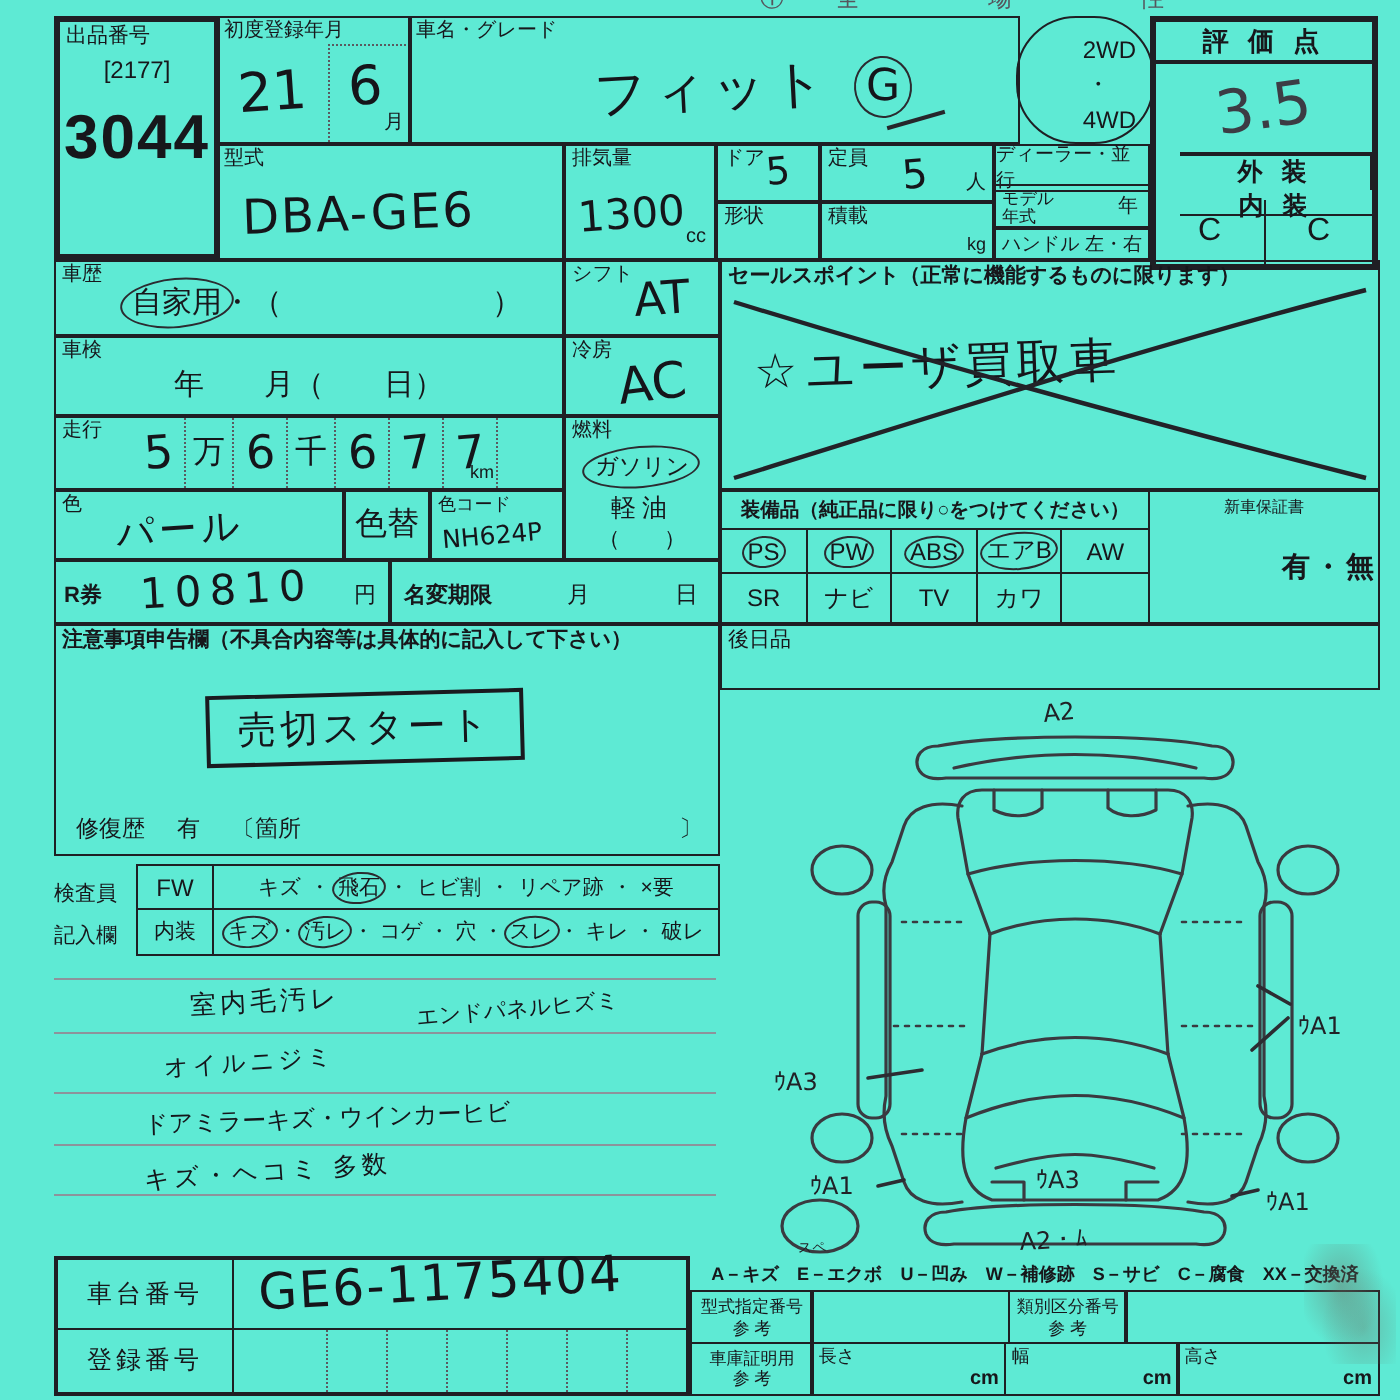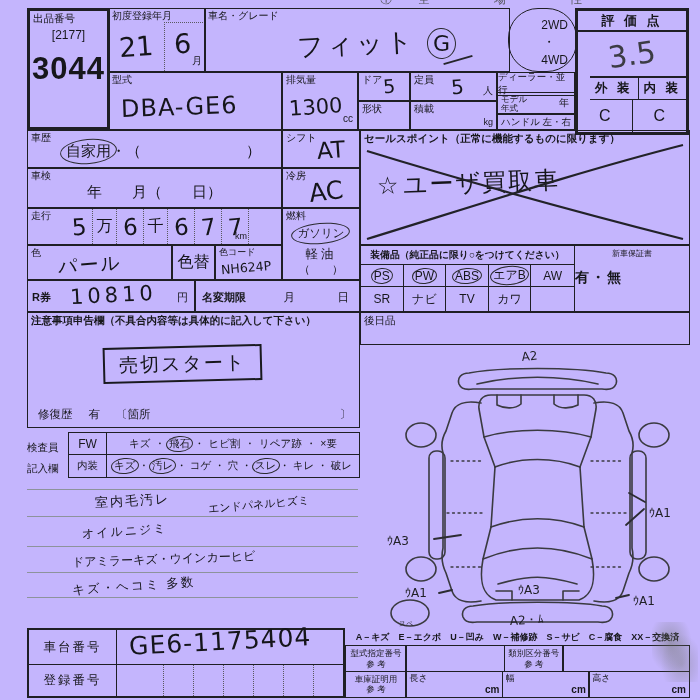--- a/index.html
+++ b/index.html
@@ -1,17 +1,17 @@
 <!DOCTYPE html>
 <html><head>
 <meta charset="utf-8">
 <style>
   html,body{margin:0;padding:0;}
   body{font-family:"Liberation Sans",sans-serif;background:#e8e6e1;}
-  .sheet{position:relative;width:700px;height:700px;background:#c4b5fd;overflow:hidden;color:#17171b;}
+  .sheet{position:relative;width:700px;height:700px;background:#5eead4;overflow:hidden;color:#17171b;}
   .b{position:absolute;box-sizing:border-box;border:1.6px solid #1f1f24;}
   .nb{position:absolute;box-sizing:border-box;}
   .thick{border-width:3px;}
   .lbl{position:absolute;top:1px;left:3px;font-size:10px;line-height:1.15;white-space:nowrap;color:#17171b;}
   .hw{font-family:"DejaVu Sans",sans-serif;color:#15151a;white-space:nowrap;}
   .c{display:flex;align-items:center;justify-content:center;}
   .ring{position:relative;display:inline-block;}
   .ring::after{content:"";position:absolute;left:-6px;right:-6px;top:-3px;bottom:-3px;border:1.7px solid #2b2b30;border-radius:50%;transform:rotate(-5deg);}
   .ring.sm::after{left:-3px;right:-3px;top:-1px;bottom:-1px;border-width:1.4px;}
   .rule{position:absolute;height:0;border-top:1.2px solid #8d939b;}
@@ -58,21 +58,21 @@
       <div style="padding-right:13px;">・</div>
       <div>4WD</div>
     </div>
   </div>
 
   <div class="b thick" style="left:575px;top:8px;width:114px;height:127px;">
     <div class="nb c" style="left:0;right:0;top:0;height:21px;border-bottom:2px solid #1f1f24;font-size:13px;font-weight:bold;letter-spacing:3px;">評 価 点</div>
     <div class="nb c" style="left:0;right:0;top:21px;height:44px;">
       <span class="hw" style="font-size:30px;color:#3c3c44;transform:rotate(-8deg);">3.5</span>
     </div>
-    <div class="nb" style="left:12px;right:0;top:65px;height:24px;border-top:2px solid #1f1f24;border-bottom:1.6px solid #1f1f24;display:flex;">
+    <div class="nb" style="left:12px;right:0;top:65px;height:32px;border-top:2px solid #1f1f24;border-bottom:1.6px solid #1f1f24;display:flex;flex-direction:column;">
       <div class="c" style="flex:1;border-right:1.6px solid #1f1f24;font-size:12.5px;font-weight:bold;letter-spacing:3px;">外 装</div>
       <div class="c" style="flex:1;font-size:12.5px;font-weight:bold;letter-spacing:3px;">内 装</div>
     </div>
     <div class="nb" style="left:0;right:0;top:89px;bottom:0;display:flex;">
       <div class="c" style="flex:1;border-right:1.6px solid #1f1f24;font-size:16px;">C</div>
       <div class="c" style="flex:1;font-size:16px;">C</div>
     </div>
   </div>
 
   <div class="b" style="left:108px;top:72px;width:174px;height:58px;">
@@ -311,21 +311,21 @@
         </div>
       <div class="c cell" style="width:42.6px;height:24px;border-right:1.2px solid #1f1f24;font-size:12px;">
           <span>カワ</span>
         </div>
       <div class="c cell" style="width:42.6px;height:24px;font-size:12px;">
           <span></span>
         </div>
     </div>
     <div class="nb" style="left:213px;top:0;right:0;bottom:0;border-left:1.4px solid #1f1f24;">
       <div style="text-align:center;font-size:8px;margin-top:2px;">新車保証書</div>
-      <div style="text-align:left;font-size:14px;font-weight:bold;letter-spacing:2px;margin-top:10px;">有・無</div>
+      <div style="text-align:right;font-size:14px;font-weight:bold;letter-spacing:2px;margin-top:16px;">有・無</div>
     </div>
   </div>
 
   <div class="b" style="left:360px;top:312px;width:330px;height:33px;">
     <span class="lbl" style="font-size:10.5px;">後日品</span>
   </div>
 
   <svg class="nb" style="left:385px;top:345px;" width="305" height="283" viewBox="0 0 305 283">
     <g fill="none" stroke="#3a3a40" stroke-width="1.6" stroke-linecap="round" stroke-linejoin="round">
 

